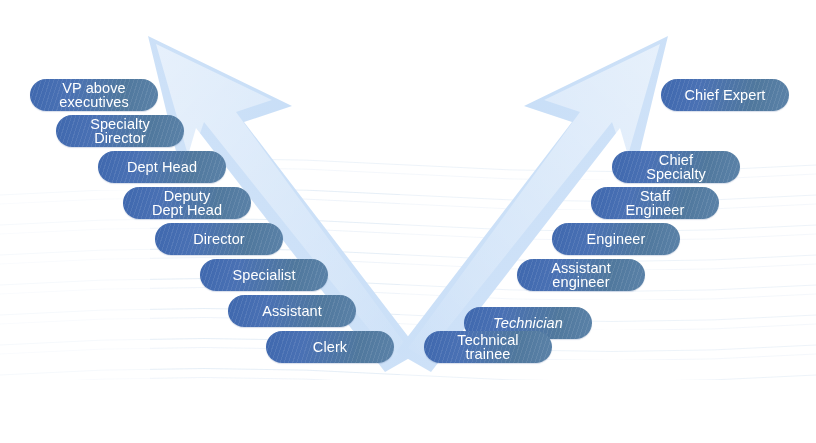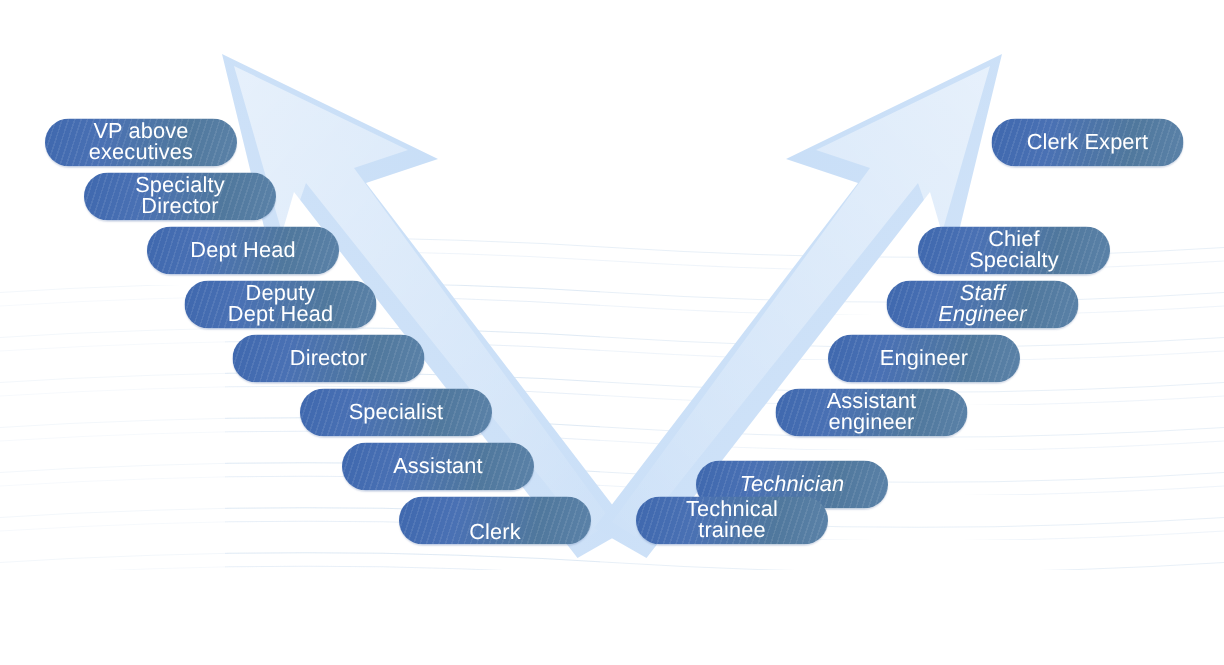--- a/index.html
+++ b/index.html
@@ -123,32 +123,32 @@
   </div>
   <div class="pill" style="left:155px; top:223px; width:128px;">
     <span class="txt">Director</span>
   </div>
   <div class="pill" style="left:200px; top:259px; width:128px;">
     <span class="txt">Specialist</span>
   </div>
   <div class="pill" style="left:228px; top:295px; width:128px;">
     <span class="txt">Assistant</span>
   </div>
-  <div class="pill" style="left:266px; top:331px; width:128px;align-items:flex-end;">
+  <div class="pill" style="left:266px; top:331px; width:128px;">
     <span class="txt">Clerk</span>
   </div>
 
   <div class="pill" style="left:661px; top:79px;  width:128px;">
-    <span class="txt">Clerk Expert</span>
+    <span class="txt">Chief Expert</span>
   </div>
   <div class="pill two-line" style="left:612px; top:151px; width:128px;">
     <span class="txt">Chief
 Specialty</span>
   </div>
-  <div class="pill two-line" style="left:591px; top:187px; width:128px;font-style:italic;">
+  <div class="pill two-line" style="left:591px; top:187px; width:128px;">
     <span class="txt">Staff
 Engineer</span>
   </div>
   <div class="pill" style="left:552px; top:223px; width:128px;">
     <span class="txt">Engineer</span>
   </div>
   <div class="pill two-line" style="left:517px; top:259px; width:128px;">
     <span class="txt">Assistant
 engineer</span>
   </div>

